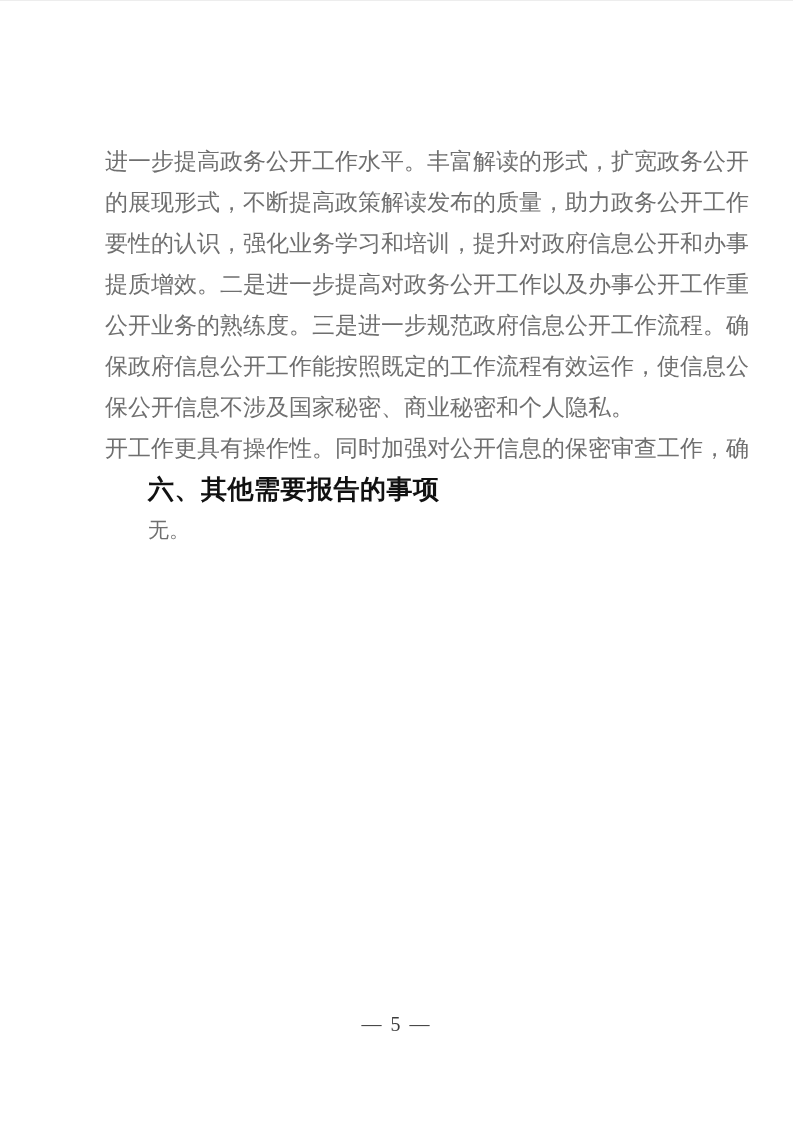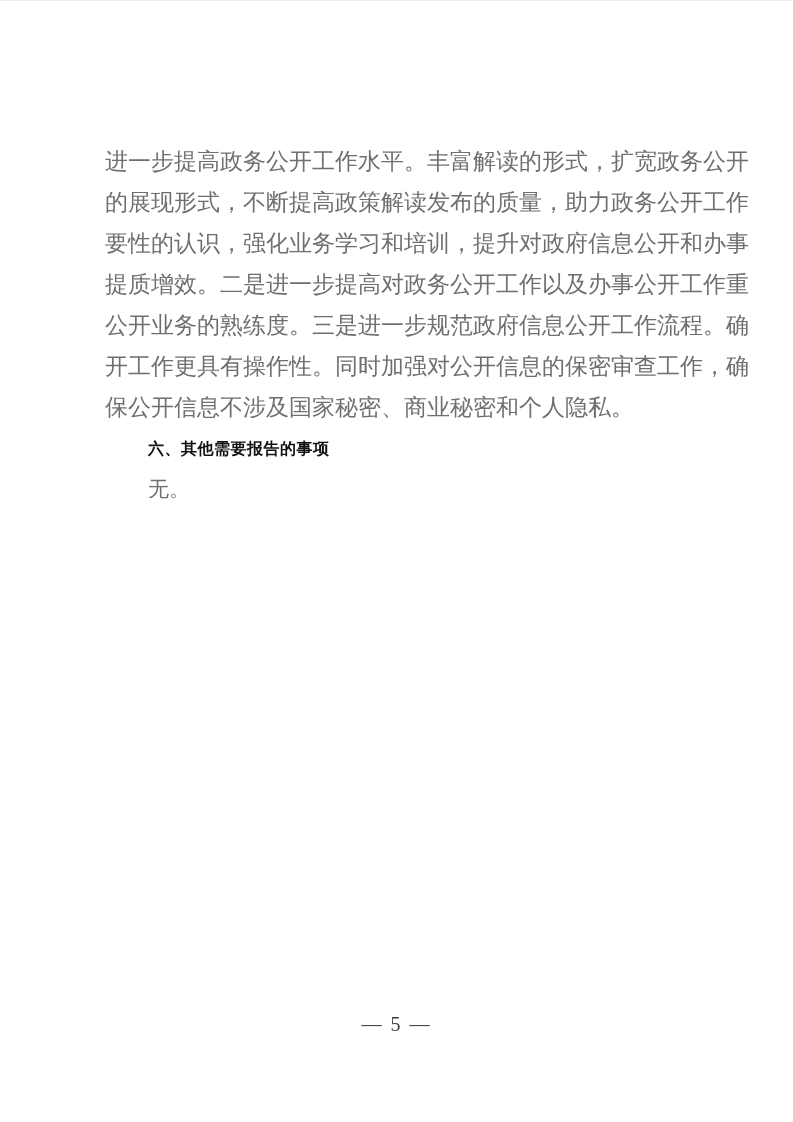--- a/index.html
+++ b/index.html
@@ -35,21 +35,21 @@
   }
   .body-line.last {
     text-align: left;
     text-align-last: left;
     white-space: normal;
   }
   .section-heading {
     margin: 0;
     padding-left: 43px;
     font-family: "Liberation Sans", "DejaVu Sans", sans-serif;
-    font-size: 16px;
+    font-size: 26px;
     font-weight: 700;
     line-height: 41px;
     height: 41px;
     color: #111111;
     letter-spacing: 0.5px;
   }
   .section-body {
     padding-left: 43px;
     font-size: 21px;
     line-height: 41px;
@@ -70,19 +70,20 @@
 </style>
 </head>
 <body>
 
 <div class="content">
   <div class="body-line">进一步提高政务公开工作水平。丰富解读的形式，扩宽政务公开</div>
   <div class="body-line">的展现形式，不断提高政策解读发布的质量，助力政务公开工作</div>
   <div class="body-line">要性的认识，强化业务学习和培训，提升对政府信息公开和办事</div>
   <div class="body-line">提质增效。二是进一步提高对政务公开工作以及办事公开工作重</div>
   <div class="body-line">公开业务的熟练度。三是进一步规范政府信息公开工作流程。确</div>
+  <div class="body-line">保政府信息公开工作能按照既定的工作流程有效运作，使信息公</div>
+  <div class="body-line last">保公开信息不涉及国家秘密、商业秘密和个人隐私。</div>
   <div class="body-line">开工作更具有操作性。同时加强对公开信息的保密审查工作，确</div>
-  <div class="body-line last">保公开信息不涉及国家秘密、商业秘密和个人隐私。</div>
   <h2 class="section-heading">六、其他需要报告的事项</h2>
   <div class="section-body">无。</div>
 </div>
 
 <div class="page-footer">— 5 —</div>
 
 </body></html>

